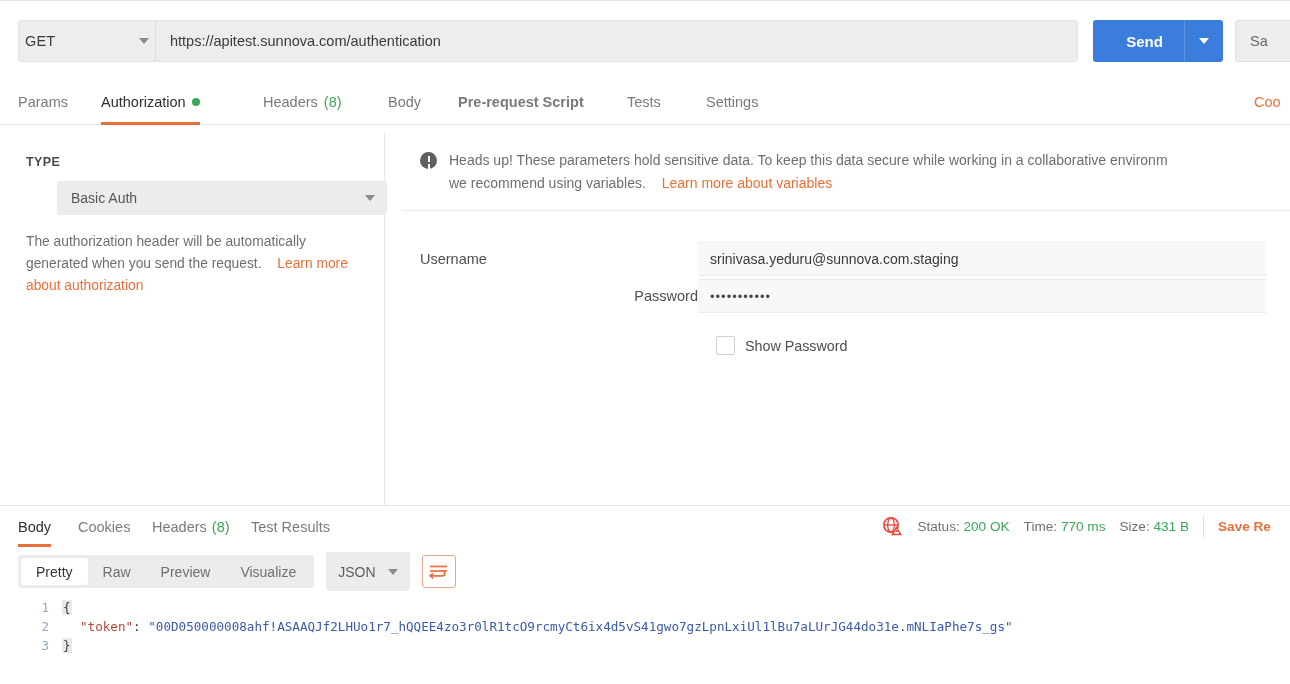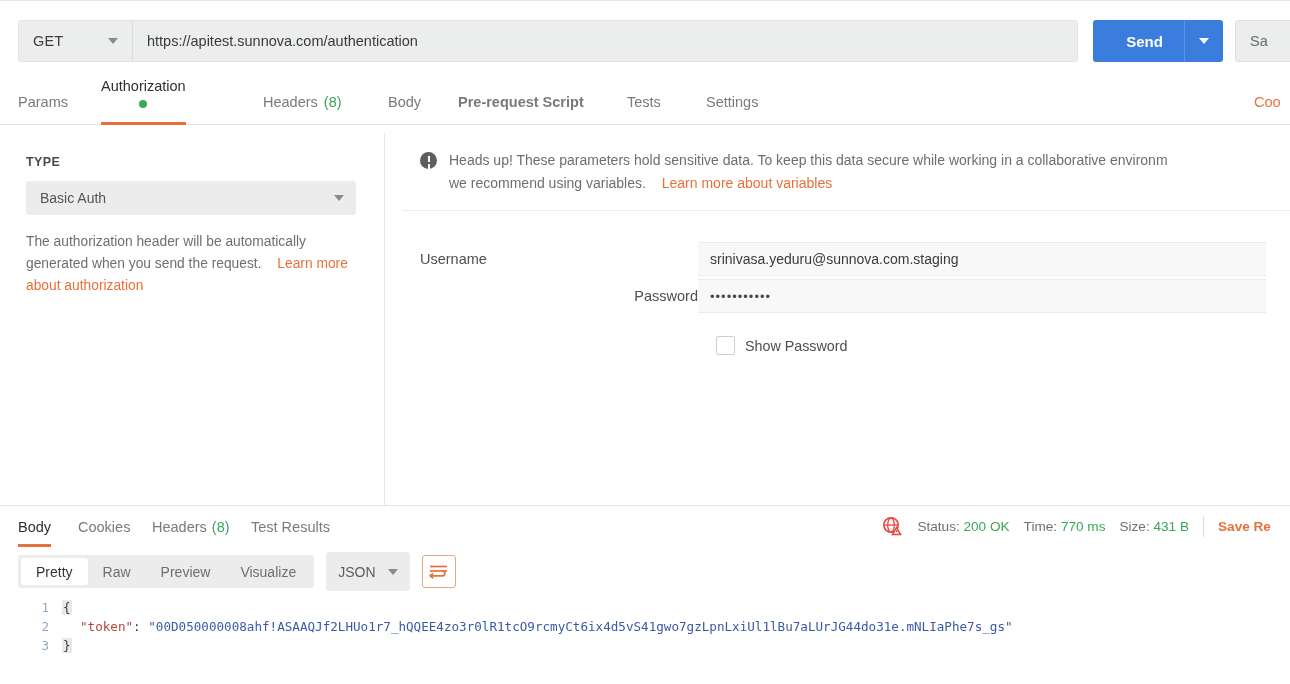--- a/index.html
+++ b/index.html
@@ -18,22 +18,22 @@
     background: #ffffff;
   }
   .method-url {
     position: absolute; left: 18px; top: 19px;
     width: 1060px; height: 42px;
     border: 1px solid #e3e3e3; border-radius: 3px;
     background: #eceded;
     display: flex; align-items: stretch;
   }
   .method-box {
-    width: 114px; display: flex; align-items: center;
-    padding: 0 14px; justify-content: space-between;
+    width: 137px; display: flex; align-items: center;
+    padding: 0 6px; justify-content: space-between;
     border-right: 1px solid #dcdcdc;
     cursor: pointer;
   }
   .method-label { font-size: 14.5px; color: #3c3c3c; letter-spacing: .2px; }
   .caret-dn {
     width: 0; height: 0;
     border-left: 5px solid transparent; border-right: 5px solid transparent;
     border-top: 6px solid #8b8b8b;
   }
   .url-input {
@@ -75,21 +75,21 @@
   #request-tabs {
     position: absolute; left: 0; top: 78px; width: 1290px; height: 47px;
     border-bottom: 1px solid #e4e4e4; background: #fff;
   }
   .rtab {
     position: absolute; top: 0; height: 47px;
     display: flex; align-items: center; gap: 6px;
     font-size: 14.5px; color: #7a7a7a; cursor: pointer;
     white-space: nowrap;
   }
-  .rtab.active { color: #2f2f2f; flex-direction: column; }
+  .rtab.active { color: #2f2f2f; }
   .rtab.active::after {
     content: ""; position: absolute; left: 0; right: 0; bottom: 0;
     height: 3px; background: #e8703a;
   }
   .green-dot {
     width: 8px; height: 8px; border-radius: 50%; background: #3aa757;
     display: inline-block;
   }
   .cnt { color: #3aa757; }
   #cookies-link {
@@ -110,21 +110,21 @@
     padding: 22px 28px 0 26px;
   }
   .type-label {
     font-size: 12.5px; font-weight: bold; color: #4a4a4a;
     letter-spacing: .4px; margin-bottom: 12px;
   }
   #auth-type-select {
     width: 330px; height: 34px; background: #ececec;
     border-radius: 3px; display: flex; align-items: center;
     justify-content: space-between; padding: 0 12px 0 14px;
-    font-size: 14px; color: #555; cursor: pointer;
+    font-size: 14px; color: #555; cursor: pointer; margin-left: 31px;
   }
   .auth-help {
     margin-top: 16px; font-size: 13.8px; line-height: 1.58;
     color: #6f6f6f; width: 332px;
   }
   .lnk { color: #e8703a; cursor: pointer; padding-left: 12px; }
 
   #auth-fields {
     position: absolute; left: 386px; top: 0; right: 0; height: 380px;
   }

